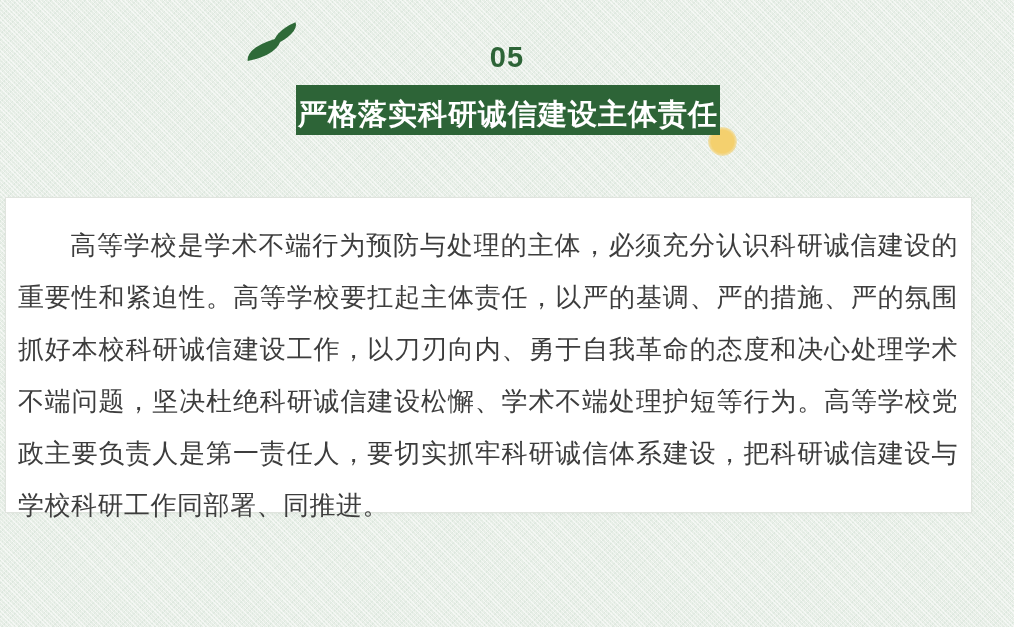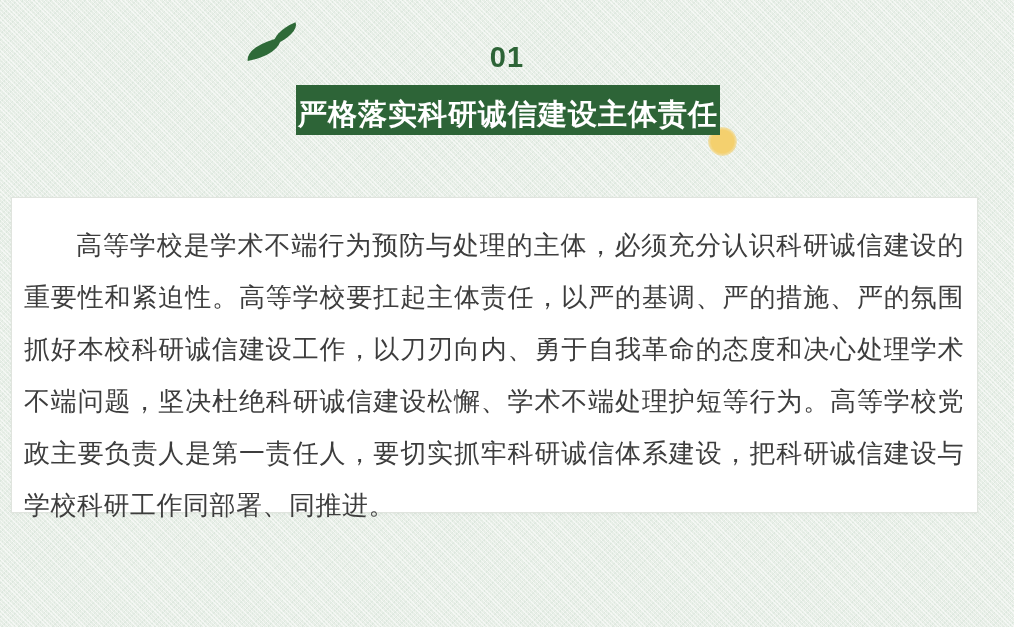--- a/index.html
+++ b/index.html
@@ -75,21 +75,21 @@
     color: #ffffff;
     font-weight: bold;
     font-size: 29px;
     letter-spacing: 1px;
     white-space: nowrap;
   }
 
   
   .card {
     position: absolute;
-    left: 11px; top: 197px;
+    left: 5px; top: 197px;
     width: 967px; height: 316px;
     box-sizing: border-box;
     background: var(--card-background, #ffffff);
     border: 1px solid #e0e4de;
     box-shadow: 0 1px 3px rgba(60, 80, 60, 0.05);
   }
   .body-paragraph {
     margin: 0;
     padding: 21px 13px 0 12px;
     font-size: 26px;
@@ -99,21 +99,21 @@
     text-indent: 2em;
     letter-spacing: 0.5px;
   }
 </style>
 </head>
 <body>
 
 <span class="leaf leaf-large"></span>
 <span class="leaf leaf-small"></span>
 
-<div class="section-number">01</div>
+<div class="section-number">05</div>
 
 <span class="yellow-dot"></span>
 
 <div class="banner">
   <span class="banner-title">严格落实科研诚信建设主体责任</span>
 </div>
 
 <div class="card">
   <p class="body-paragraph">高等学校是学术不端行为预防与处理的主体，必须充分认识科研诚信建设的重要性和紧迫性。高等学校要扛起主体责任，以严的基调、严的措施、严的氛围抓好本校科研诚信建设工作，以刀刃向内、勇于自我革命的态度和决心处理学术不端问题，坚决杜绝科研诚信建设松懈、学术不端处理护短等行为。高等学校党政主要负责人是第一责任人，要切实抓牢科研诚信体系建设，把科研诚信建设与学校科研工作同部署、同推进。</p>
 </div>

